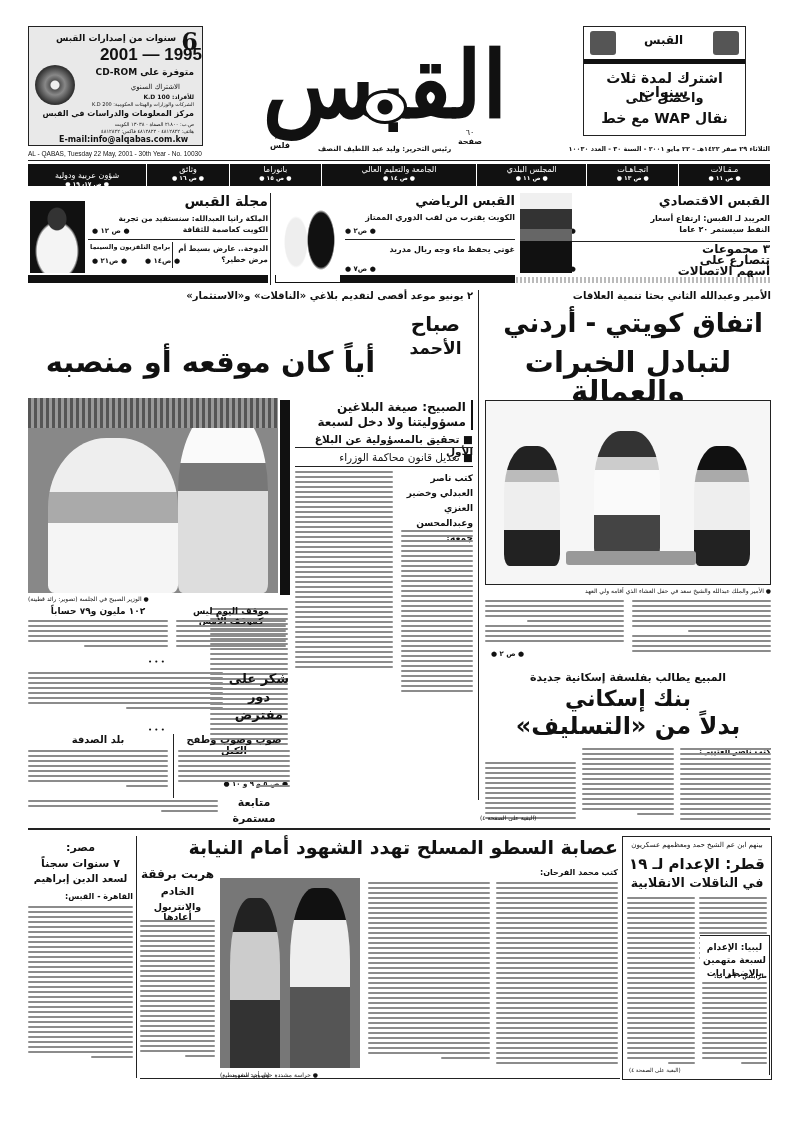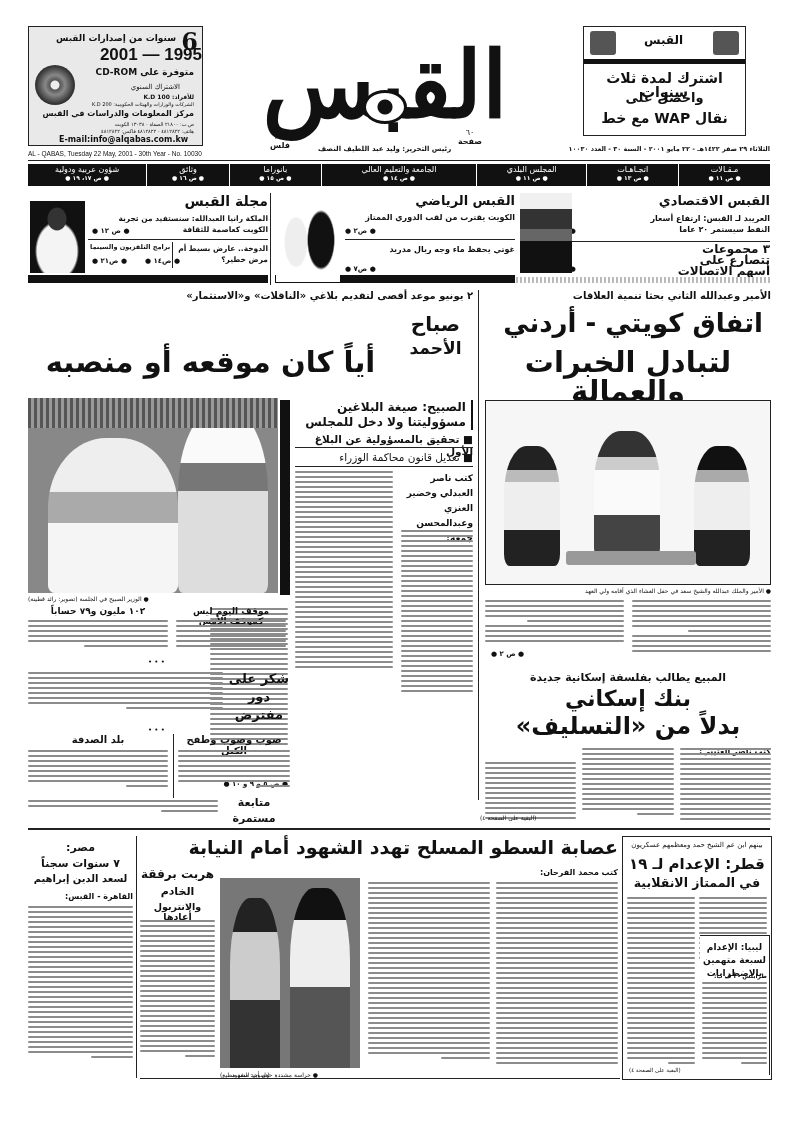--- a/index.html
+++ b/index.html
@@ -82,21 +82,21 @@
       <div class="pg" style="font-size:6px">● ص ١٤ ●</div>
     </div>
   <div style="flex:1;text-align:center;border-left:1px solid #fff;padding-top:1px">
       <div style="font-size:8px">بانوراما</div>
       <div class="pg" style="font-size:6px">● ص ١٥ ●</div>
     </div>
   <div style="flex:0.9;text-align:center;border-left:1px solid #fff;padding-top:1px">
       <div style="font-size:8px">وثائق</div>
       <div class="pg" style="font-size:6px">● ص ١٦ ●</div>
     </div>
-  <div style="flex:1.3;text-align:center;padding-top:1px">
+  <div style="flex:1.3;text-align:center;padding-top:7px">
       <div style="font-size:8px">شؤون عربية ودولية</div>
       <div class="pg" style="font-size:6px">● ص ١٧، ١٩ ●</div>
     </div>
 </div>
 
 <div class="abs" style="left:530px;top:193px;width:240px;height:93px">
   <div class="abs" style="right:0;top:0;font-size:13px;font-weight:bold">القبس الاقتصادي</div>
   <div class="abs" style="right:0;top:20px;width:120px;font-size:8px;font-weight:bold;line-height:11px">العريبد لـ القبس: ارتفاع أسعار النفط سيستمر ٢٠ عاما</div>
   <div class="abs pg" style="left:15px;top:34px">● ص١ ●</div>
   <div class="rule" style="left:10px;right:0;top:48px;height:1px"></div>
@@ -181,21 +181,21 @@
   <div class="abs hd" style="right:80px;left:0;top:58px;font-size:29px">أياً كان موقعه أو منصبه</div>
 
   <div class="photo" style="left:0;top:108px;width:250px;height:195px;background:#888">
     <div class="abs" style="left:20px;top:40px;width:130px;height:155px;border-radius:45% 45% 5% 5%;background:linear-gradient(#eee 0 35%,#aaa 35% 55%,#f5f5f5 55%)"></div>
     <div class="abs" style="left:150px;top:10px;width:90px;height:185px;border-radius:45% 45% 5% 5%;background:linear-gradient(#fafafa 0 30%,#777 30% 45%,#ddd 45%)"></div>
     <div class="abs" style="left:0;top:0;width:250px;height:30px;background:repeating-linear-gradient(90deg,#555 0 3px,#999 3px 6px)"></div>
   </div>
   <div class="abs" style="left:0;top:305px;font-size:6px">● الوزير الصبيح في الجلسة (تصوير: رائد قطينة)</div>
   <div class="abs blk" style="left:252px;top:110px;width:10px;height:195px"></div>
 
-  <div class="abs" style="right:0;top:110px;width:178px;font-size:12px;font-weight:bold;line-height:15px;border-right:2px solid #111;padding-right:5px">الصبيح: صيغة البلاغين مسؤوليتنا ولا دخل للمجلس</div>
+  <div class="abs" style="right:0;top:110px;width:178px;font-size:12px;font-weight:bold;line-height:15px;border-right:2px solid #111;padding-right:5px">الصبيح: صيغة البلاغين مسؤوليتنا ولا دخل لسبعة</div>
   <div class="abs" style="right:0;top:143px;width:178px;font-size:10.5px;font-weight:bold">■ <span>تحقيق بالمسؤولية عن البلاغ الأول</span></div>
   <div class="rule" style="right:0;top:157px;width:178px;height:1px"></div>
   <div class="abs" style="right:0;top:161px;width:178px;font-size:10.5px;font-weight:normal">■ <span>تعديل قانون محاكمة الوزراء</span></div>
   <div class="rule" style="right:0;top:176px;width:178px;height:1px"></div>
   <div class="abs" style="right:0;top:181px;width:72px;font-size:9px;font-weight:bold;line-height:15px">كتب ناصر العبدلي وخضير العنزي وعبدالمحسن جمعة:</div>
 
   <div class="fill" style="right:80px;top:181px;width:98px;height:300px">
       <span></span>
       <span></span>
       <span></span>
@@ -589,21 +589,21 @@
       <span></span>
       <span></span>
       <span style="width:40%"></span>
     </div>
 </div>
 <div class="rule" style="left:136px;top:836px;width:1px;height:242px"></div>
 
 <div class="abs box" style="left:622px;top:836px;width:150px;height:244px;border-width:1px">
   <div class="abs hd" style="left:0;right:0;top:5px;font-size:7px;font-weight:normal">بينهم ابن عم الشيخ حمد ومعظمهم عسكريون</div>
   <div class="abs hd" style="left:0;right:0;top:20px;font-size:15px">قطر: الإعدام لـ ١٩</div>
-  <div class="abs hd" style="left:0;right:0;top:40px;font-size:12.5px">في الممتاز الانقلابية</div>
+  <div class="abs hd" style="left:0;right:0;top:40px;font-size:12.5px">في الناقلات الانقلابية</div>
   <div class="fill" style="right:4px;top:60px;width:68px;height:64px">
       <span></span>
       <span></span>
       <span></span>
       <span></span>
       <span></span>
       <span></span>
       <span></span>
       <span></span>
       <span></span>

